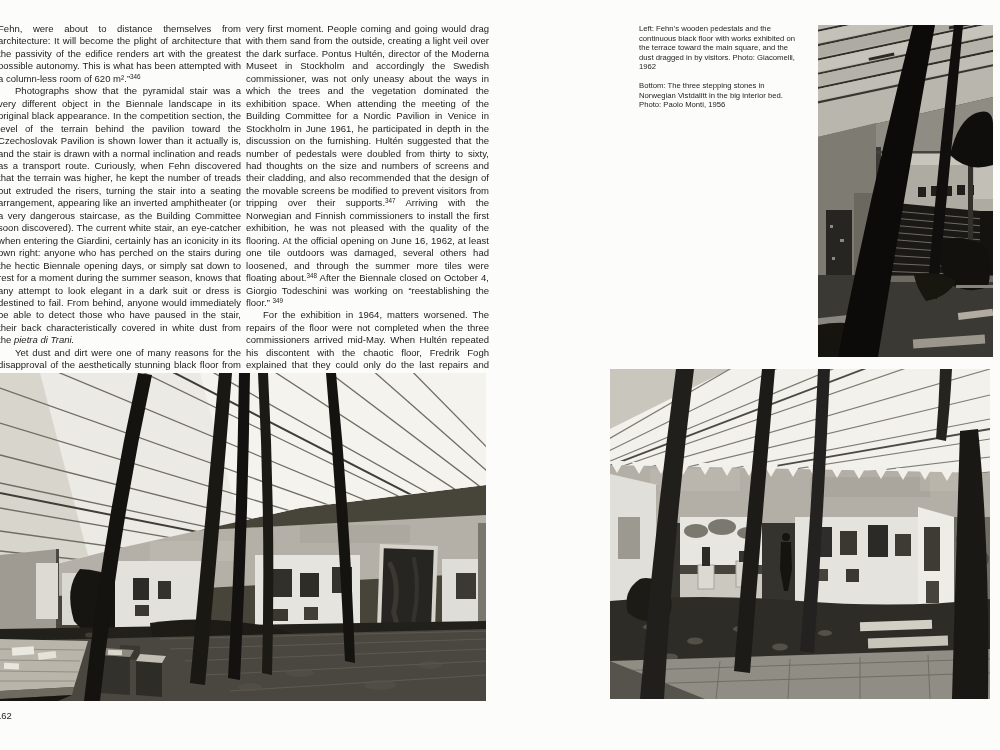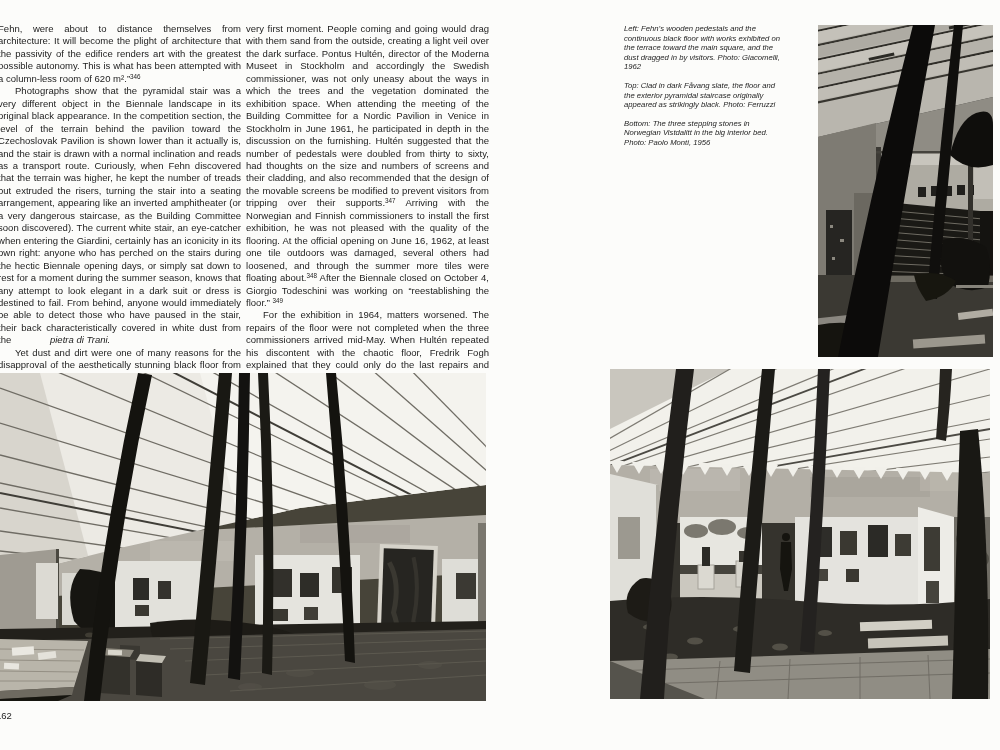--- a/index.html
+++ b/index.html
@@ -9,21 +9,21 @@
     font-family:"Liberation Sans","DejaVu Sans",sans-serif;
     color:#191919;
   }
   .abs{position:absolute;}
   
   .col{width:243px;font-size:9.5px;line-height:12.45px;text-align:justify;
        letter-spacing:0.02px;color:#1c1c1c;}
   .col p{margin:0;}
   .col p.indent{text-indent:17px;}
   .col sup{font-size:6.3px;line-height:0;vertical-align:3px;letter-spacing:0;}
-  .col em{margin-left:36px;}
+  .col em{}
   
   .caps{width:158px;font-size:7.7px;line-height:9.6px;color:#1e1e1e;}
   .caps p{margin:0 0 9px 0;}
   
   .pagenum{font-size:9.5px;color:#242424;}
   .photo{position:absolute;overflow:hidden;background:#111;}
   .photo svg{display:block;}
 </style>
 </head>
 <body>
@@ -31,23 +31,22 @@
 <div class="abs col" style="left:-2px;top:23px;">
     <p>Fehn, were about to distance themselves from architecture: It will become the plight of architecture that the passivity of the edifice renders art with the greatest possible autonomy. This is what has been attempted with a column-less room of 620 m².”<sup>346</sup></p>
     <p class="indent">Photographs show that the pyramidal stair was a very different object in the Biennale landscape in its original black appearance. In the competition section, the level of the terrain behind the pavilion toward the Czechoslovak Pavilion is shown lower than it actually is, and the stair is drawn with a normal inclination and reads as a transport route. Curiously, when Fehn discovered that the terrain was higher, he kept the number of treads but extruded the risers, turning the stair into a seating arrangement, appearing like an inverted amphitheater (or a very dangerous staircase, as the Building Committee soon discovered). The current white stair, an eye-catcher when entering the Giardini, certainly has an iconicity in its own right: anyone who has perched on the stairs during the hectic Biennale opening days, or simply sat down to rest for a moment during the summer season, knows that any attempt to look elegant in a dark suit or dress is destined to fail. From behind, anyone would immediately be able to detect those who have paused in the stair, their back characteristically covered in white dust from the <em>pietra di Trani.</em></p>
     <p class="indent">Yet dust and dirt were one of many reasons for the disapproval of the aesthetically stunning black floor from the</p>
   </div>
 <div class="abs col" style="left:246px;top:23px;">
     <p>very first moment. People coming and going would drag with them sand from the outside, creating a light veil over the dark surface. Pontus Hultén, director of the Moderna Museet in Stockholm and accordingly the Swedish commissioner, was not only uneasy about the ways in which the trees and the vegetation dominated the exhibition space. When attending the meeting of the Building Committee for a Nordic Pavilion in Venice in Stockholm in June 1961, he participated in depth in the discussion on the furnishing. Hultén suggested that the number of pedestals were doubled from thirty to sixty, had thoughts on the size and numbers of screens and their cladding, and also recommended that the design of the movable screens be modified to prevent visitors from tripping over their supports.<sup>347</sup> Arriving with the Norwegian and Finnish commissioners to install the first exhibition, he was not pleased with the quality of the flooring. At the official opening on June 16, 1962, at least one tile outdoors was damaged, several others had loosened, and through the summer more tiles were floating about.<sup>348</sup> After the Biennale closed on October 4, Giorgio Todeschini was working on “reestablishing the floor.” <sup>349</sup></p>
     <p class="indent">For the exhibition in 1964, matters worsened. The repairs of the floor were not completed when the three commissioners arrived mid-May. When Hultén repeated his discontent with the chaotic floor, Fredrik Fogh explained that they could only do the last repairs and final cleaning in the very</p>
   </div>
 
-<div class="abs caps" style="left:624px;top:24px;font-style:italic;">
+<div class="abs caps" style="left:639px;top:24px;">
   <p>Left: Fehn’s wooden pedestals and the continuous black floor with works exhibited on the terrace toward the main square, and the dust dragged in by visitors. Photo: Giacomelli, 1962</p>
-  <p>Top: Clad in dark Fåvang slate, the floor and the exterior pyramidal staircase originally appeared as strikingly black. Photo: Ferruzzi</p>
   <p>Bottom: The three stepping stones in Norwegian Vistdalitt in the big interior bed. Photo: Paolo Monti, 1956</p>
 </div>
 
 <div class="photo" style="left:818px;top:25px;width:175px;height:332px;">
 <svg width="175" height="332" viewBox="0 0 175 332">
   <defs>
     <clipPath id="cp1ceil">
           <polygon points="0,0 175,0 175,72 0,112"></polygon>
         </clipPath>
     <clipPath id="cp1stair">

